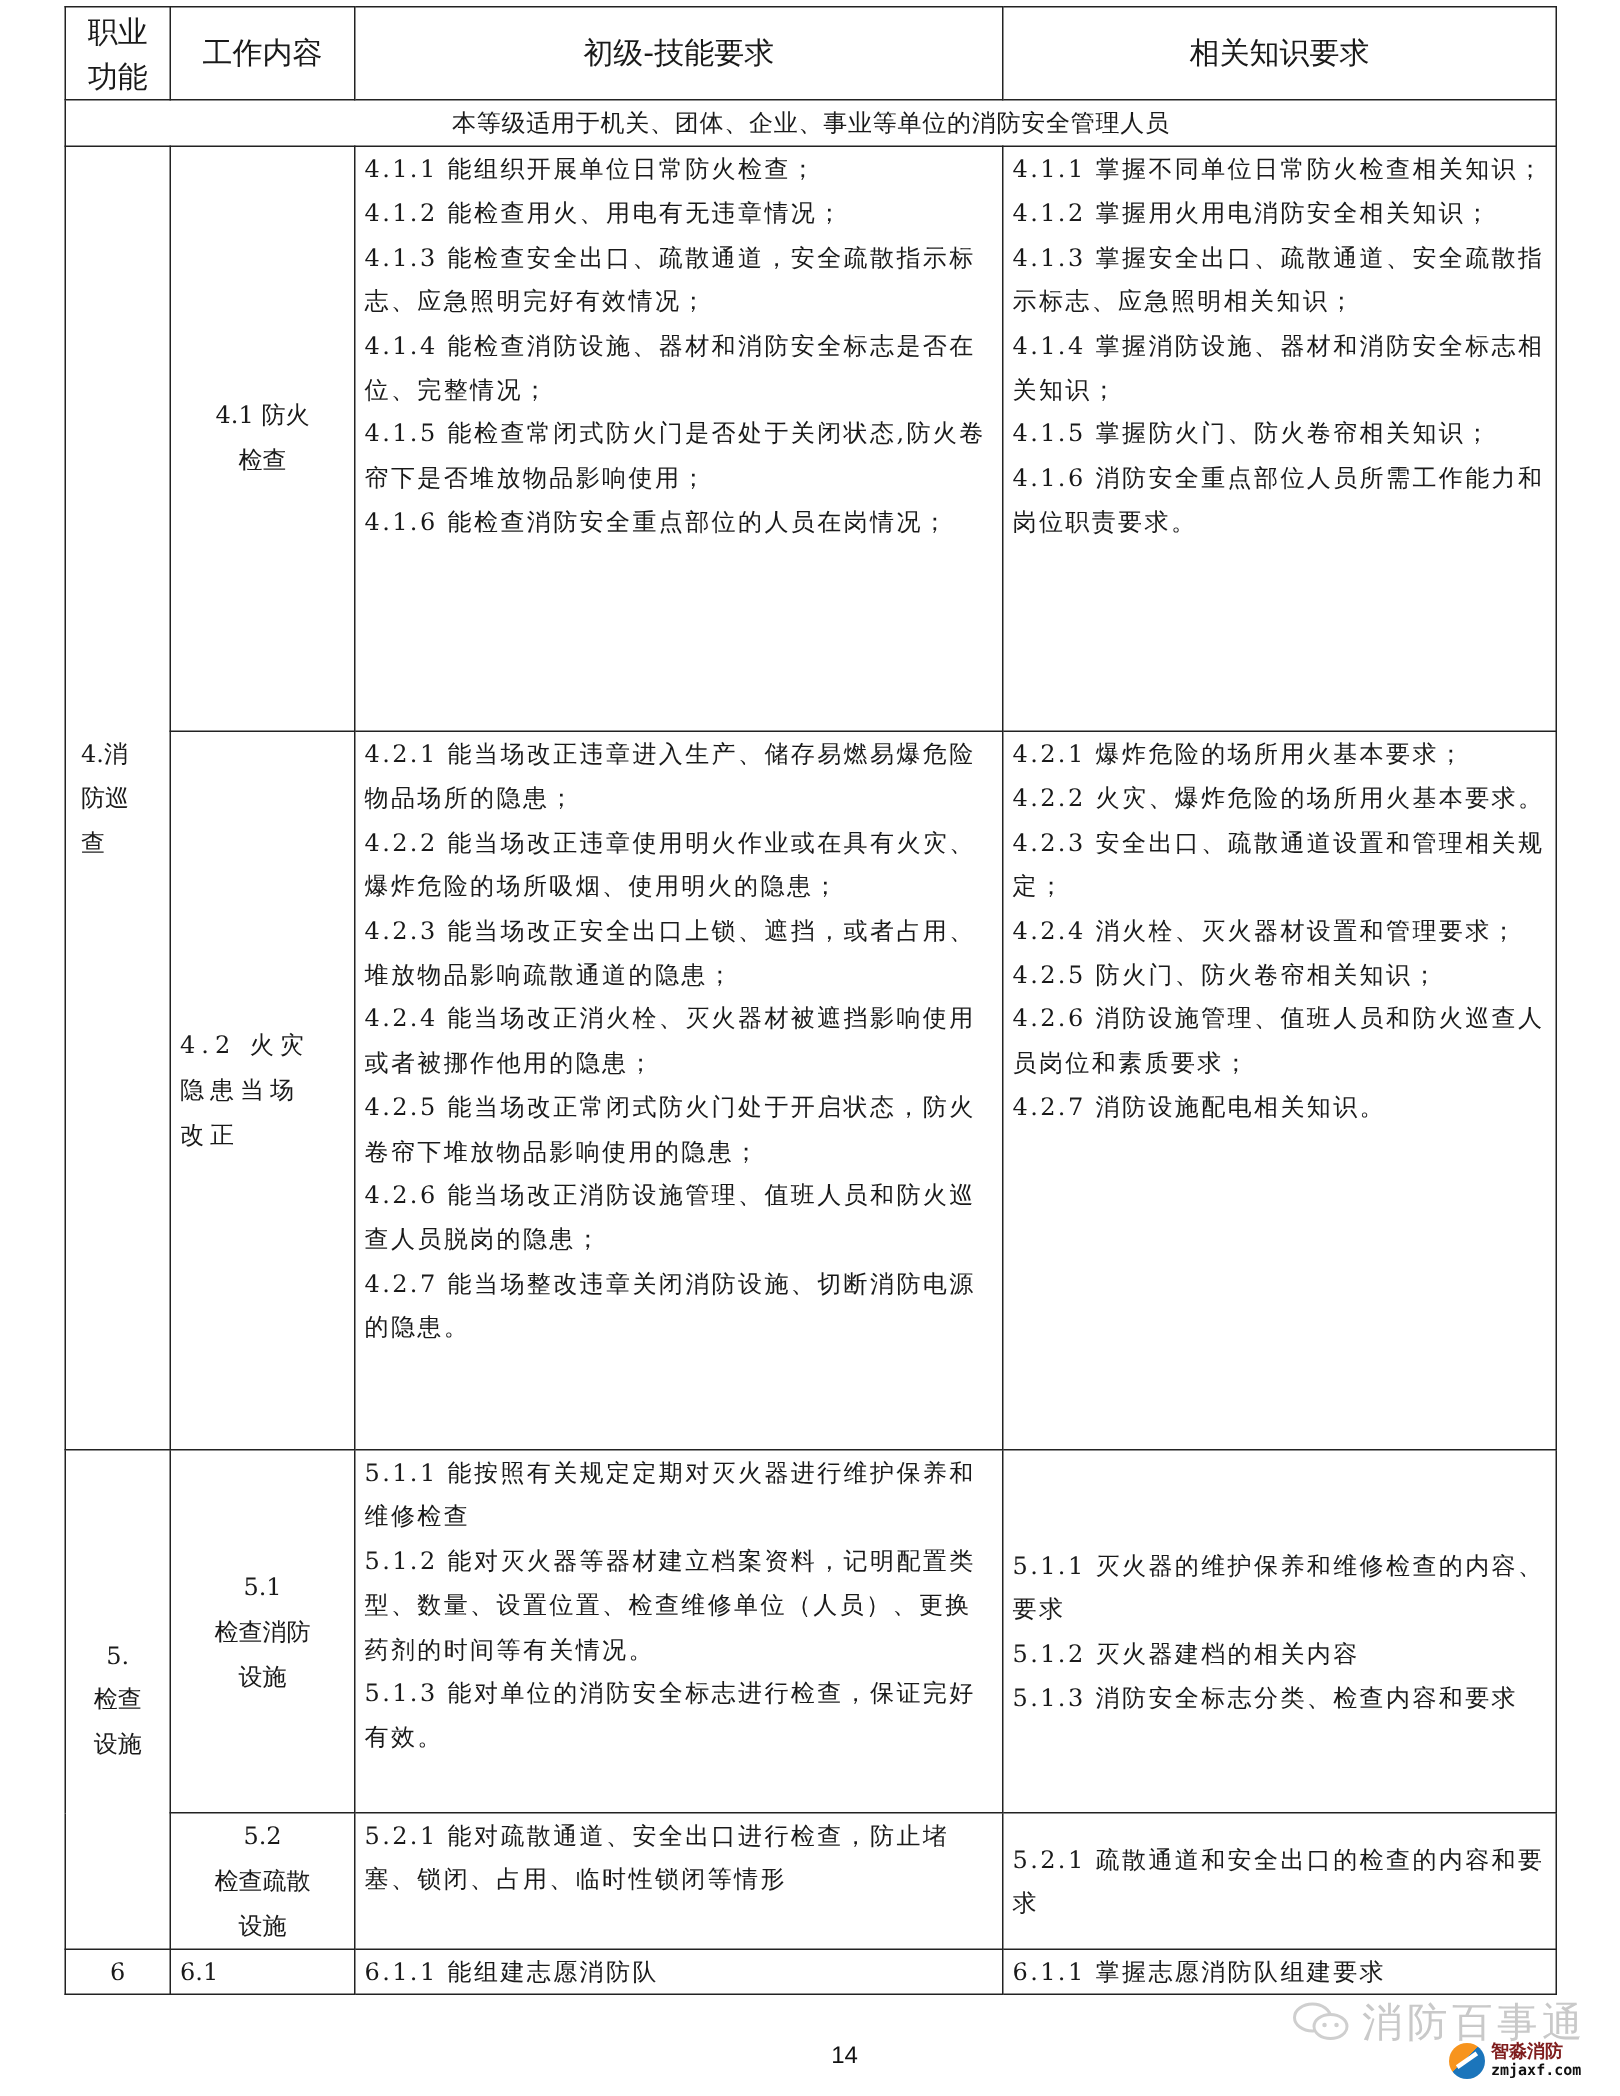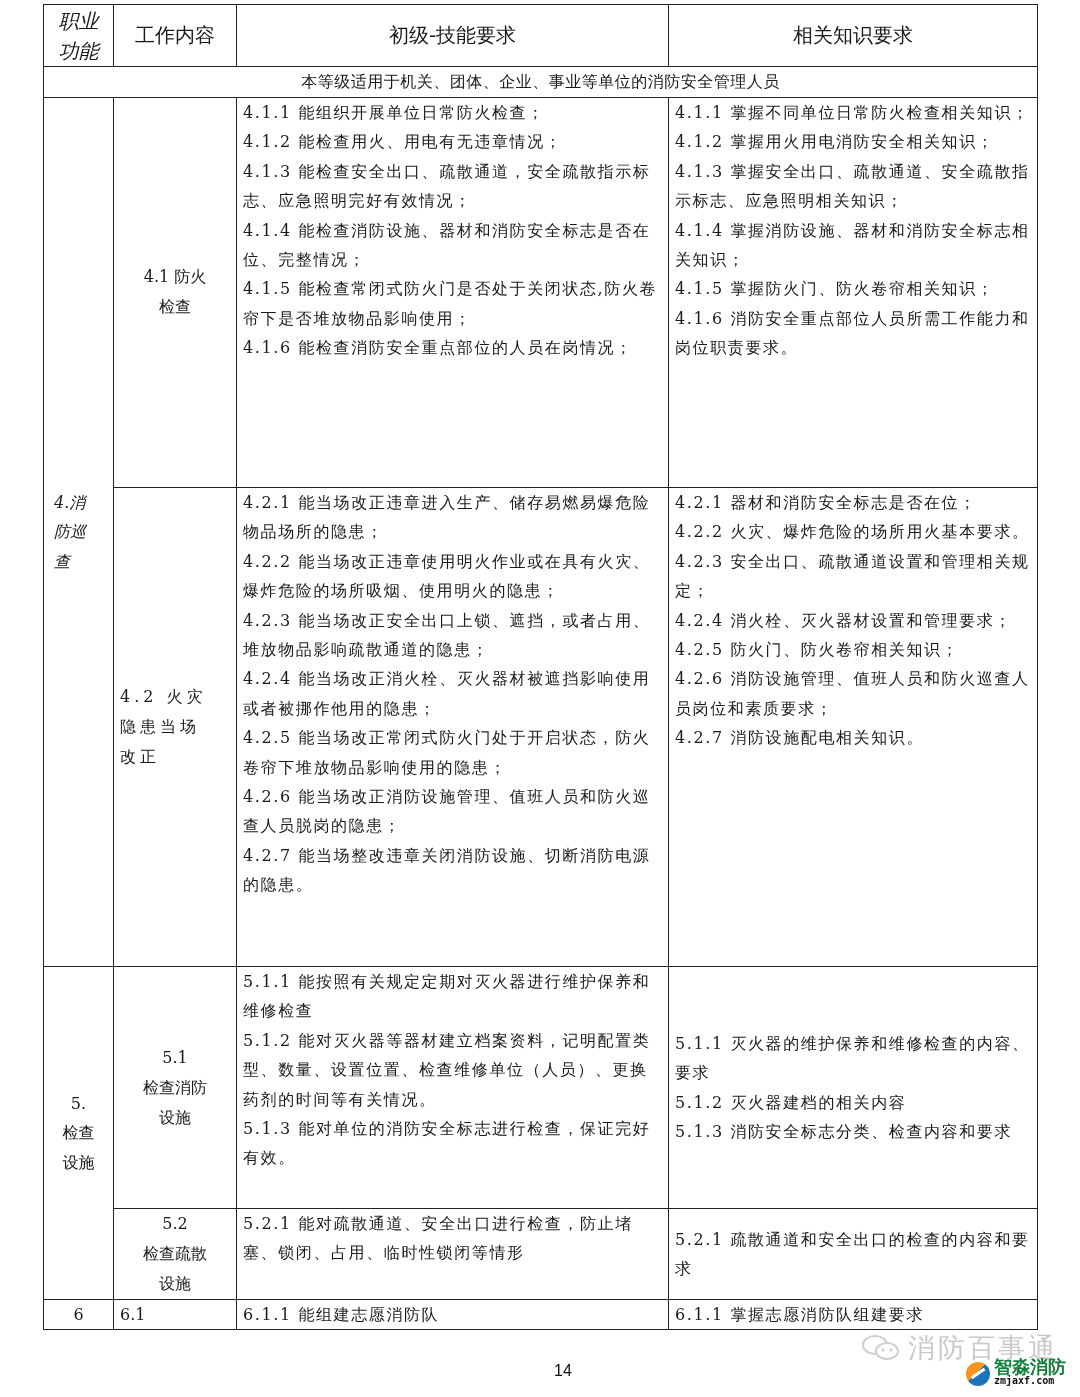--- a/index.html
+++ b/index.html
@@ -20,49 +20,49 @@
   .footer-page { position: absolute; top: 1362px; left: 0; width: 1080px; text-align: center;
                  font-family: "Liberation Sans", sans-serif; font-size: 16px; color: #111; padding-left: 23px; }
   .wm1 { position: absolute; left: 862px; top: 1330px; display: flex; align-items: center; gap: 8px;
          color: #c9c9c9; font-family: "DejaVu Sans", sans-serif; font-size: 27px; letter-spacing: 3px; }
   .wm1 .bubble { width: 38px; height: 28px; position: relative; }
   .wm2 { position: absolute; left: 966px; top: 1360px; display: flex; align-items: center; gap: 4px; }
   .wm2 .logo { width: 24px; height: 24px; border-radius: 50%;
                background: linear-gradient(135deg, #f7941d 0 45%, #1b75bb 45% 100%); position: relative; }
   .wm2 .logo::after { content: ""; position: absolute; left: 4px; top: 10px; width: 16px; height: 3px; background: #fff; transform: rotate(-35deg); }
   .wm2 .txt { display: flex; flex-direction: column; line-height: 14px; }
-  .wm2 .cn { font-family: "DejaVu Sans", sans-serif; font-size: 18px; font-weight: bold; color: #15803d; }
+  .wm2 .cn { font-family: "DejaVu Sans", sans-serif; font-size: 12px; font-weight: bold; color: #7f1d1d; }
   .wm2 .en { font-family: "DejaVu Sans Mono", monospace; font-size: 10px; font-weight: bold; color: #111; }
 </style>
 </head>
 <body>
 
 <table class="std">
   <colgroup>
       <col class="c1">
       <col class="c2">
       <col class="c3">
       <col class="c4">
     </colgroup>
   <thead>
     <tr style="height:62px">
-      <th style="white-space:pre-line;line-height:30px;font-style:italic;">职业
+      <th style="white-space:pre-line;line-height:30px;">职业
 功能</th>
       <th>工作内容</th>
       <th>初级-技能要求</th>
       <th>相关知识要求</th>
     </tr>
   </thead>
   <tbody>
     <tr>
       <td colspan="4" class="scope">本等级适用于机关、团体、企业、事业等单位的消防安全管理人员</td>
     </tr>
 
     <tr style="height:390px">
-      <td rowspan="2" class="func-left" style="white-space:pre-line;font-style:italic;">4.消
+      <td rowspan="2" class="func-left" style="white-space:pre-line;">4.消
 防巡
 查</td>
       <td class="work" style="white-space:pre-line;padding-top:164px !important;line-height:30px;">4.1 防火
 检查</td>
       <td>
         <span class="item">4.1.1 能组织开展单位日常防火检查；</span>
         <span class="item">4.1.2 能检查用火、用电有无违章情况；</span>
         <span class="item">4.1.3 能检查安全出口、疏散通道，安全疏散指示标志、应急照明完好有效情况；</span>
         <span class="item">4.1.4 能检查消防设施、器材和消防安全标志是否在位、完整情况；</span>
         <span class="item">4.1.5 能检查常闭式防火门是否处于关闭状态,防火卷帘下是否堆放物品影响使用；</span>
@@ -85,21 +85,21 @@
       <td>
         <span class="item">4.2.1 能当场改正违章进入生产、储存易燃易爆危险物品场所的隐患；</span>
         <span class="item">4.2.2 能当场改正违章使用明火作业或在具有火灾、爆炸危险的场所吸烟、使用明火的隐患；</span>
         <span class="item">4.2.3 能当场改正安全出口上锁、遮挡，或者占用、堆放物品影响疏散通道的隐患；</span>
         <span class="item">4.2.4 能当场改正消火栓、灭火器材被遮挡影响使用或者被挪作他用的隐患；</span>
         <span class="item">4.2.5 能当场改正常闭式防火门处于开启状态，防火卷帘下堆放物品影响使用的隐患；</span>
         <span class="item">4.2.6 能当场改正消防设施管理、值班人员和防火巡查人员脱岗的隐患；</span>
         <span class="item">4.2.7 能当场整改违章关闭消防设施、切断消防电源的隐患。</span>
       </td>
       <td>
-        <span class="item">4.2.1 器材和消防安全标志是否在位；</span>
+        <span class="item">4.2.1 爆炸危险的场所用火基本要求；</span>
         <span class="item">4.2.2 火灾、爆炸危险的场所用火基本要求。</span>
         <span class="item">4.2.3 安全出口、疏散通道设置和管理相关规定；</span>
         <span class="item">4.2.4 消火栓、灭火器材设置和管理要求；</span>
         <span class="item">4.2.5 防火门、防火卷帘相关知识；</span>
         <span class="item">4.2.6 消防设施管理、值班人员和防火巡查人员岗位和素质要求；</span>
         <span class="item">4.2.7 消防设施配电相关知识。</span>
       </td>
     </tr>
 
     <tr style="height:242px">

